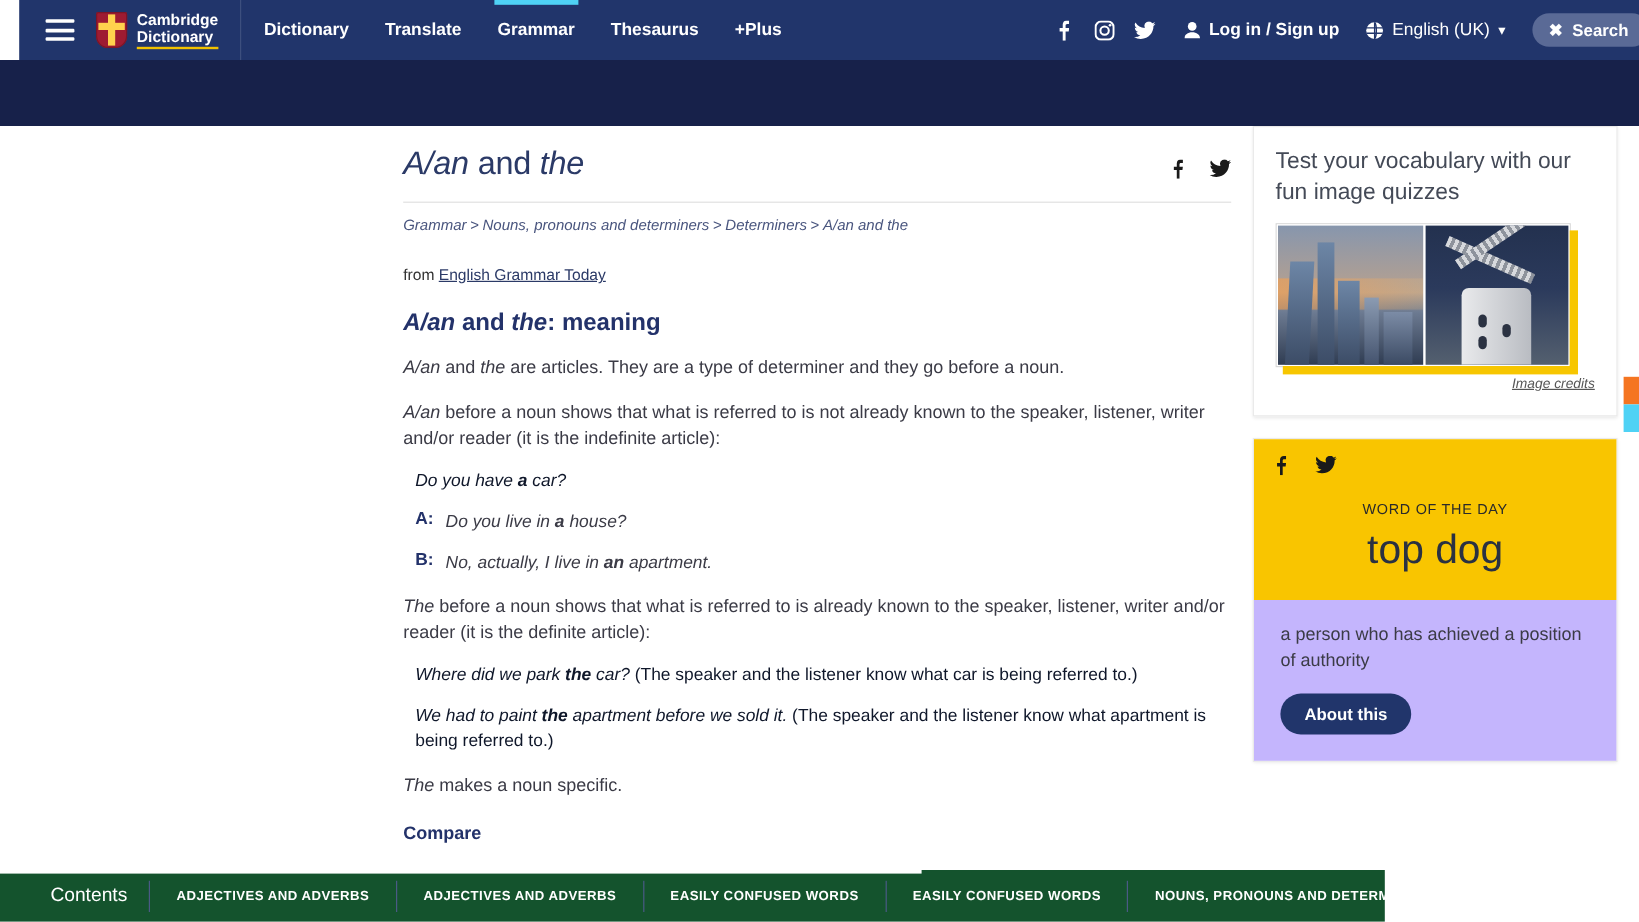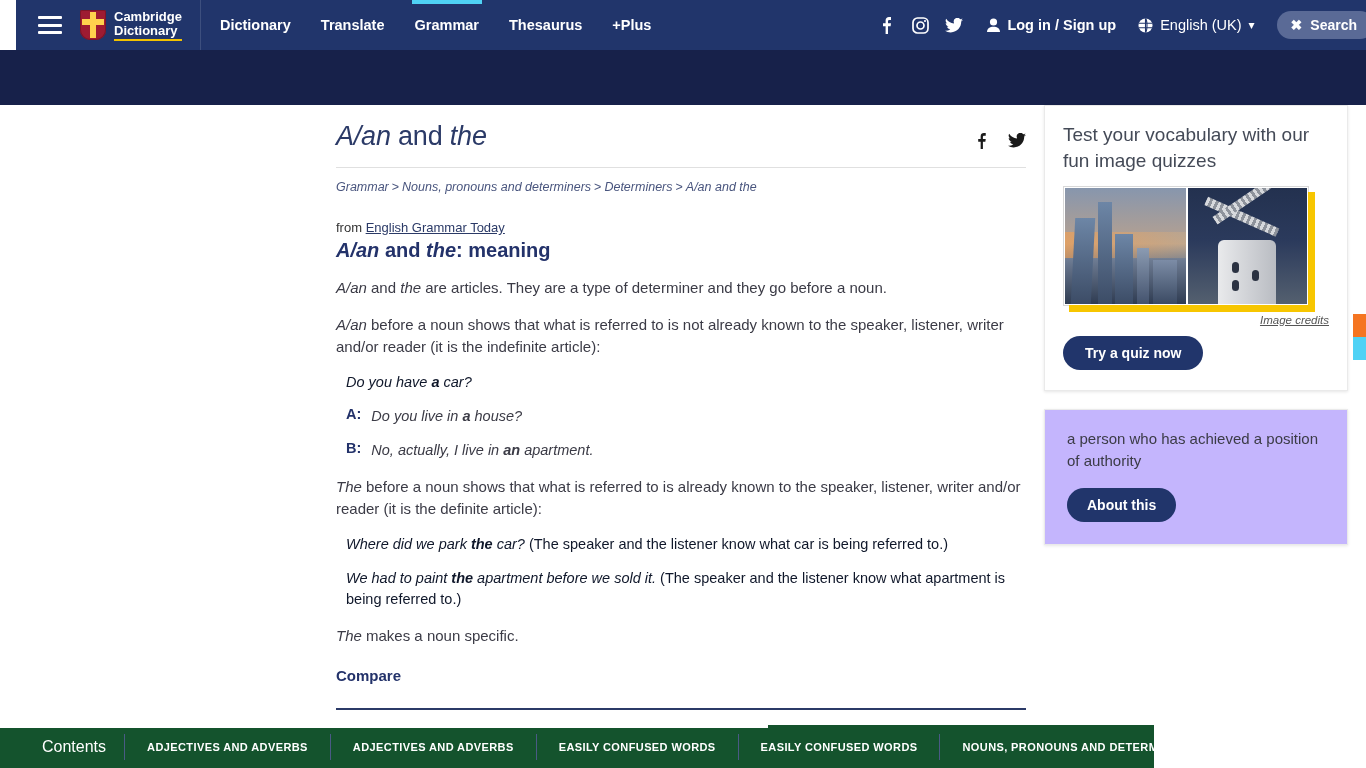--- a/index.html
+++ b/index.html
@@ -110,21 +110,21 @@
   .crumb {
     margin-top: 12px; font-size: 12.5px; font-style: italic; color: #49557e;
   }
   .crumb a { color: #49557e; text-decoration: none; cursor: pointer; }
   .crumb .sep { font-style: normal; padding: 0 3px; }
 
   .source { margin-top: 26px; font-size: 13px; color: #333; }
   .source a { color: #2b3a67; text-decoration: underline; cursor: pointer; }
 
   h2.sect {
-    margin-top: 4px; font-size: 20px; font-weight: 700; color: #23326a;
+    margin-top: 22px; font-size: 20px; font-weight: 700; color: #23326a;
   }
   h2.sect i { font-style: italic; }
 
   p.body {
     margin-top: 15px; font-size: 15px; line-height: 22px; color: #3b3b46;
   }
   p.body i { font-style: italic; }
 
   .examples { margin-top: 14px; padding-left: 10px; }
   .ex {
@@ -415,29 +415,44 @@
             <div class="millbody">
               <div class="millwin" style="left:14px;top:22px;"></div>
               <div class="millwin" style="left:14px;top:40px;"></div>
               <div class="millwin" style="left:34px;top:30px;"></div>
             </div>
           </div>
         </div>
       </div>
 
       <div class="credits">Image credits</div>
-      <div class="quizbtn">Try a quiz now</div>
 
       <div class="sqstack">
         <div class="sq o"></div>
         <div class="sq c"></div>
       </div>
     </div>
 
     <div class="card wotd">
+      <div class="wotdtop">
+        <div class="wotdsocial">
+          <span>
+            <svg width="9" height="16" viewBox="0 0 9 17">
+                <path fill="#1a1a1a" d="M6 17V9.3h2.6l.4-3H6V4.4c0-.9.2-1.5 1.5-1.5H9V.1C8.8.1 8 0 7 0 5 0 3.6 1.2 3.6 3.5v2.8H1v3h2.6V17H6z"></path>
+              </svg>
+          </span>
+          <span>
+            <svg width="18" height="15" viewBox="0 0 18 15">
+                <path fill="#1a1a1a" d="M18 1.8c-.7.3-1.4.5-2.1.6.8-.5 1.3-1.2 1.6-2-.7.4-1.5.7-2.3.9A3.6 3.6 0 0 0 8.9 4.6c0 .3 0 .6.1.8A10.3 10.3 0 0 1 1.2.7 3.7 3.7 0 0 0 2.3 5.5c-.6 0-1.1-.2-1.6-.5v.1c0 1.8 1.2 3.2 2.9 3.6-.3.1-.6.1-1 .1h-.7a3.6 3.6 0 0 0 3.4 2.5A7.3 7.3 0 0 1 0 12.8a10.3 10.3 0 0 0 5.7 1.6c6.8 0 10.5-5.5 10.5-10.3v-.5c.7-.5 1.3-1.1 1.8-1.8z"></path>
+              </svg>
+          </span>
+        </div>
+        <div class="wotdlabel">WORD OF THE DAY</div>
+        <div class="wotdword">top dog</div>
+      </div>
       <div class="wotdbot">
         <div class="wotddef">a person who has achieved a position of authority</div>
         <div class="aboutbtn">About this</div>
       </div>
     </div>
 
   </div>
 </div>
 
 <div class="botbar">

